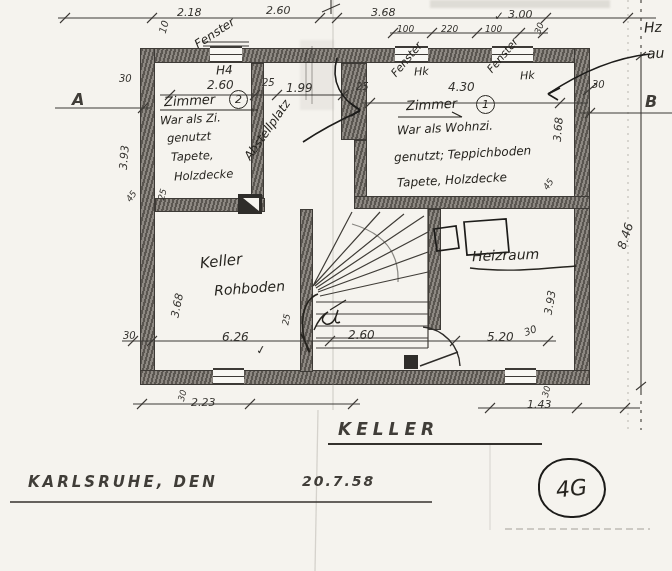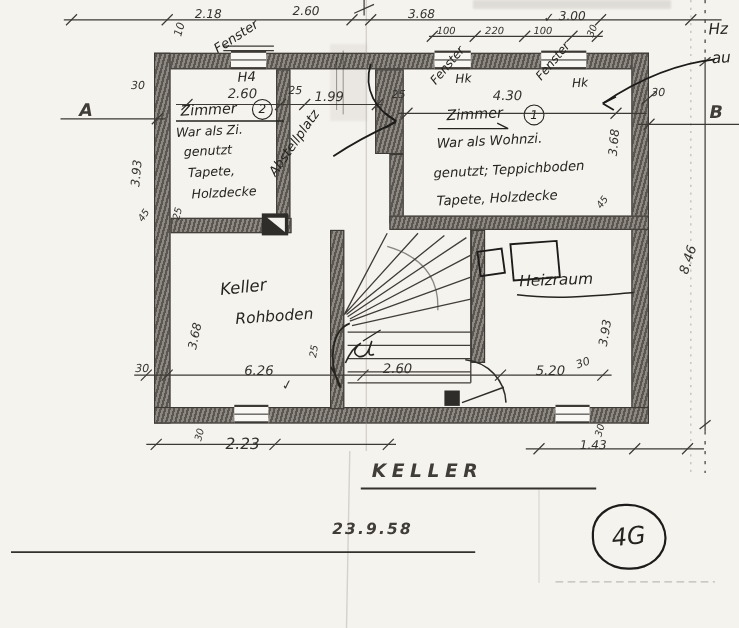--- a/index.html
+++ b/index.html
@@ -183,24 +183,25 @@
   <div class="lbl hand" style="left:252px;top:150px;font-size:12px;transform:rotate(-55deg);transform-origin:left bottom">Abstellplatz</div>
 
   <div class="lbl dim" style="left:123px;top:331px;font-size:10px">30</div>
   <div class="lbl dim" style="left:222px;top:331px;font-size:12px">6.26</div>
   <div class="lbl dim" style="left:256px;top:344px;font-size:12px;transform:rotate(-10deg)">✓</div>
   <div class="lbl dim" style="left:348px;top:329px;font-size:12px">2.60</div>
   <div class="lbl dim" style="left:487px;top:331px;font-size:12px">5.20</div>
   <div class="lbl dim" style="left:524px;top:326px;font-size:10px;transform:rotate(-20deg)">30</div>
 
   <div class="lbl dim" style="left:177px;top:391px;font-size:9px;transform:rotate(-75deg)">30</div>
-  <div class="lbl dim" style="left:205px;top:397px;font-size:14px">2.23</div>
+  <div class="lbl dim" style="left:191px;top:397px;font-size:11px">2.23</div>
   <div class="lbl dim" style="left:541px;top:387px;font-size:9px;transform:rotate(-75deg)">30</div>
   <div class="lbl dim" style="left:527px;top:399px;font-size:11px">1.43</div>
 
   <div class="lbl print" style="left:338px;top:421px;font-size:17px;letter-spacing:5px">KELLER</div>
-  <div class="lbl print" style="left:302px;top:474px;font-size:14px;letter-spacing:2px">23.9.58</div>
+  <div class="lbl print" style="left:28px;top:475px;font-size:15px">KARLSRUHE, DEN</div>
+  <div class="lbl print" style="left:302px;top:474px;font-size:14px;letter-spacing:2px">20.7.58</div>
 
   <div class="stamp" style="left:538px;top:458px;width:64px;height:56px">
     <span class="hand" style="font-size:22px;transform:rotate(-6deg)">4G</span>
   </div>
 
 </div>
 
 </body></html>

